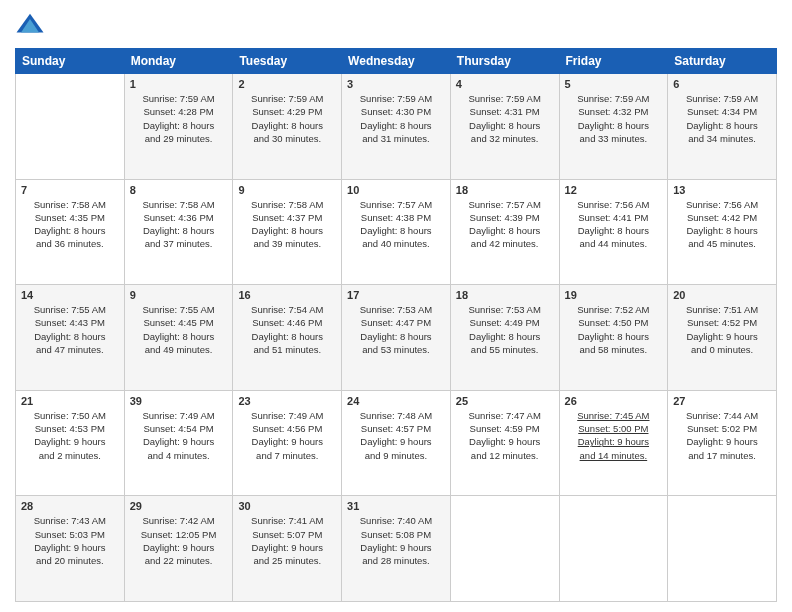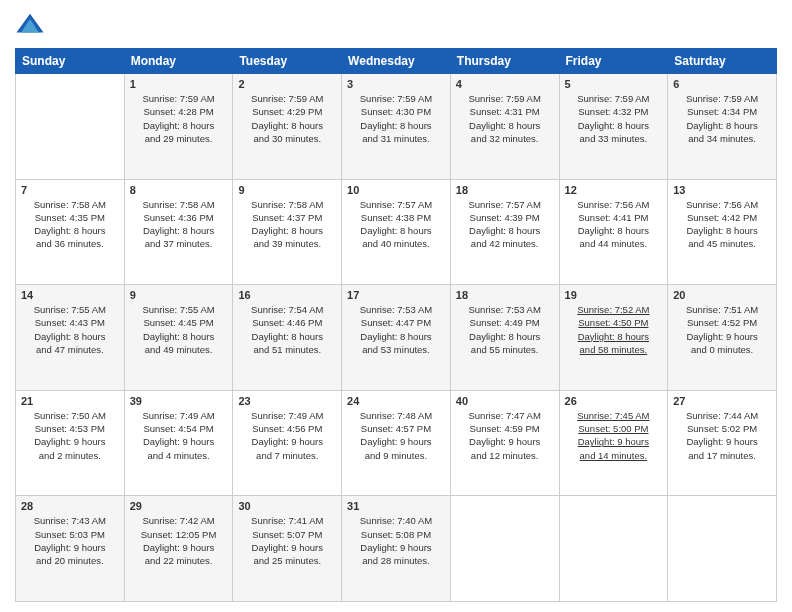--- a/index.html
+++ b/index.html
@@ -260,21 +260,21 @@
           </td>
           <td>
             <span class="day-num">18</span>
             <div class="day-info" style="white-space: pre-line;">Sunrise: 7:53 AM
 Sunset: 4:49 PM
 Daylight: 8 hours
 and 55 minutes.</div>
           </td>
           <td>
             <span class="day-num">19</span>
-            <div class="day-info" style="white-space: pre-line; text-decoration: underline;">Sunrise: 7:52 AM
+            <div class="day-info" style="white-space: pre-line;">Sunrise: 7:52 AM
 Sunset: 4:50 PM
 Daylight: 8 hours
 and 58 minutes.</div>
           </td>
           <td>
             <span class="day-num">20</span>
             <div class="day-info" style="white-space: pre-line;">Sunrise: 7:51 AM
 Sunset: 4:52 PM
 Daylight: 9 hours
 and 0 minutes.</div>
@@ -303,21 +303,21 @@
 and 7 minutes.</div>
           </td>
           <td>
             <span class="day-num">24</span>
             <div class="day-info" style="white-space: pre-line;">Sunrise: 7:48 AM
 Sunset: 4:57 PM
 Daylight: 9 hours
 and 9 minutes.</div>
           </td>
           <td>
-            <span class="day-num">40</span>
+            <span class="day-num">25</span>
             <div class="day-info" style="white-space: pre-line;">Sunrise: 7:47 AM
 Sunset: 4:59 PM
 Daylight: 9 hours
 and 12 minutes.</div>
           </td>
           <td>
             <span class="day-num">26</span>
             <div class="day-info" style="white-space: pre-line; text-decoration: underline;">Sunrise: 7:45 AM
 Sunset: 5:00 PM
 Daylight: 9 hours

